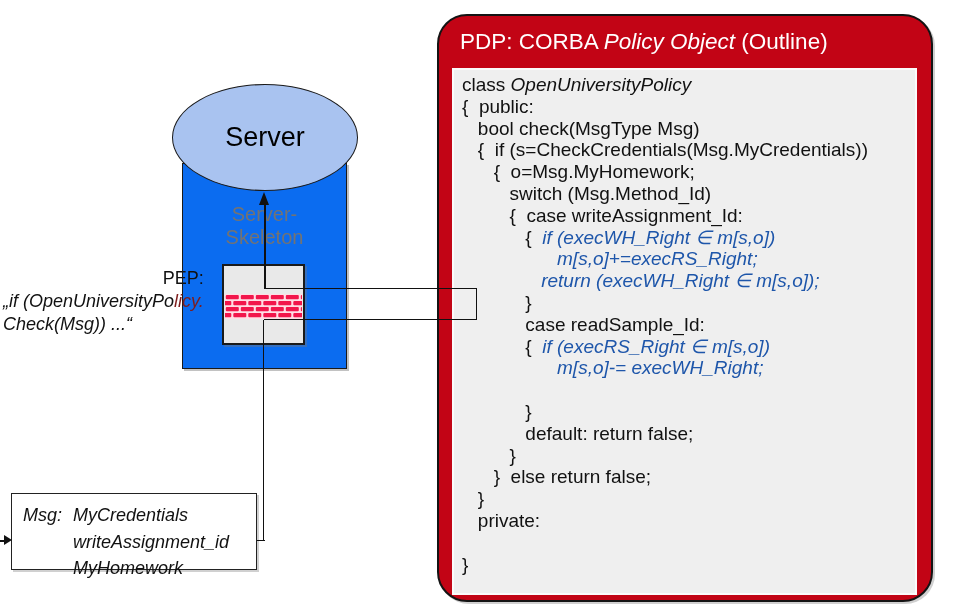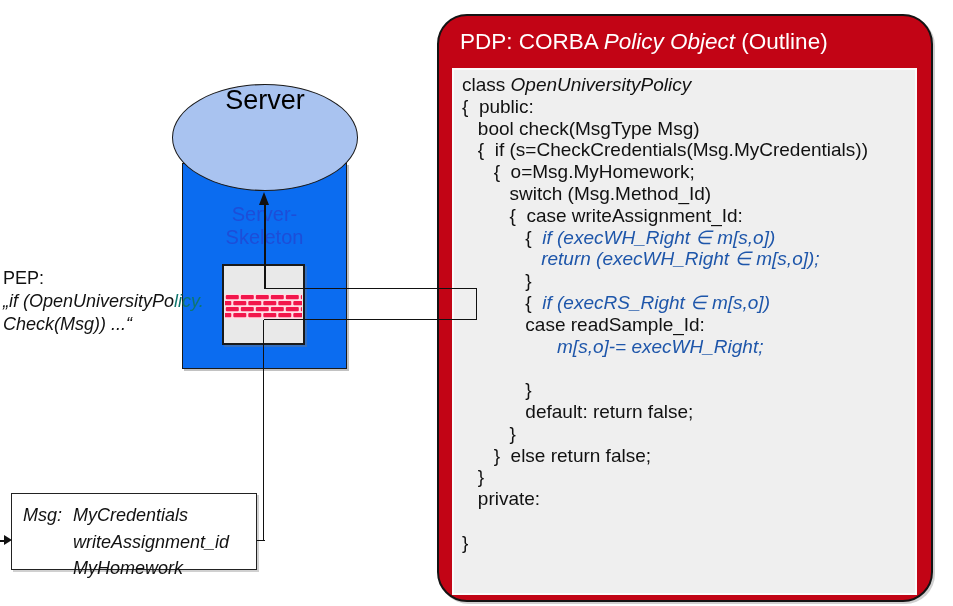--- a/index.html
+++ b/index.html
@@ -20,24 +20,24 @@
   .s-k{color:#111;}
   .s-i{color:#111;font-style:italic;}
   .s-b{color:#1e56aa;font-style:italic;}
 
   
   .server-body{position:absolute;left:182px;top:163px;width:165px;height:206px;
        background:#0b6cf0;border:1.5px solid #1a1a1a;box-sizing:border-box;
        box-shadow:2px 2px 0 rgba(120,120,120,.45);}
   .server-ellipse{position:absolute;left:172px;top:84px;width:186px;height:107px;
        background:#a9c3f0;border:1.6px solid #1a1a1a;border-radius:50%;
-       box-sizing:border-box;display:flex;justify-content:center;}
+       box-sizing:border-box;display:flex;align-items:center;justify-content:center;}
   .server-label{font-size:27px;color:#000;}
   .skeleton-label{position:absolute;left:182px;top:203px;width:165px;
-       text-align:center;color:#1d4ed8;font-size:20px;line-height:23px;}
+       text-align:center;color:#737373;font-size:20px;line-height:23px;}
 
   
   .brick-box{position:absolute;left:222px;top:264px;width:83px;height:81px;
        background:#e9e9e9;border:2px solid #1a1a1a;box-sizing:border-box;
        box-shadow:2px 2px 0 rgba(120,120,120,.4);}
   .brick-wall{position:absolute;left:1px;top:28px;}
 
   
   .conn-rect{position:absolute;left:264px;top:288px;width:213px;height:32px;
        border:1.7px solid #111;border-left:none;background:transparent;
@@ -48,23 +48,23 @@
   .arrow-up{position:absolute;width:0;height:0;z-index:26;
        border-left:5.5px solid transparent;border-right:5.5px solid transparent;
        border-bottom:13px solid #111;}
   .arrow-right{position:absolute;width:0;height:0;z-index:26;
        border-top:5.5px solid transparent;border-bottom:5.5px solid transparent;
        border-left:8px solid #111;}
 
   
   .pep{position:absolute;left:3px;top:267px;font-size:18px;line-height:23px;
        z-index:20;white-space:nowrap;}
-  .pep .l1{font-style:normal;}
+  .pep .l1{font-style:normal;text-align:right;}
   .pep .l2,.pep .l3{font-style:italic;}
-  .pep .over-blue{color:#0f766e;}
+  .pep .over-blue{color:#7f1d1d;}
 
   
   .msg-box{position:absolute;left:11px;top:493px;width:246px;height:77px;
        background:#ffffff;border:1.8px solid #222;box-sizing:border-box;
        font-style:italic;font-size:18px;box-shadow:2px 2px 0 rgba(120,120,120,.35);}
   .msg-label{position:absolute;left:11px;top:11px;}
   .msg-item{position:absolute;left:61px;white-space:nowrap;}
   .msg-item.i0{top:11px;} .msg-item.i1{top:38px;font-style:italic;} .msg-item.i2{top:64px;}
 </style>
 </head>
@@ -97,24 +97,25 @@
     <div class="pdp-title"><span>PDP: CORBA </span><span class="it">Policy Object</span><span> (Outline)</span></div>
     <div class="code-box" id="code-box">
         <div class="code-line"><span class="s-k">class </span><span class="s-i">OpenUniversityPolicy</span></div>
         <div class="code-line"><span class="s-k">{  public:</span></div>
         <div class="code-line"><span class="s-k">   bool check(MsgType Msg)</span></div>
         <div class="code-line"><span class="s-k">   {  if (s=CheckCredentials(Msg.MyCredentials))</span></div>
         <div class="code-line"><span class="s-k">      {  o=Msg.MyHomework;</span></div>
         <div class="code-line"><span class="s-k">         switch (Msg.Method_Id)</span></div>
         <div class="code-line"><span class="s-k">         {  case writeAssignment_Id:</span></div>
         <div class="code-line"><span class="s-k">            {  </span><span class="s-b">if (execWH_Right ∈ m[s,o])</span></div>
+        <div class="code-line"><span class="s-k">                  </span><span class="s-b">m[s,o]+=execRS_Right;</span></div>
         <div class="code-line"><span class="s-k">               </span><span class="s-b">return (execWH_Right ∈ m[s,o]);</span></div>
         <div class="code-line"><span class="s-k">            }</span></div>
+        <div class="code-line"><span class="s-k">            case readSample_Id:</span></div>
         <div class="code-line"><span class="s-k">            {  </span><span class="s-b">if (execRS_Right ∈ m[s,o])</span></div>
-        <div class="code-line"><span class="s-k">            case readSample_Id:</span></div>
         <div class="code-line"><span class="s-k">                  </span><span class="s-b">m[s,o]-= execWH_Right;</span></div>
         <div class="code-line"><span class="s-k">               </span></div>
         <div class="code-line"><span class="s-k">            }</span></div>
         <div class="code-line"><span class="s-k">            default: return false;</span></div>
         <div class="code-line"><span class="s-k">         }</span></div>
         <div class="code-line"><span class="s-k">      }  else return false;</span></div>
         <div class="code-line"><span class="s-k">   }</span></div>
         <div class="code-line"><span class="s-k">   private:</span></div>
         <div class="code-line"><span class="s-k">   </span></div>
         <div class="code-line"><span class="s-k">}</span></div>

